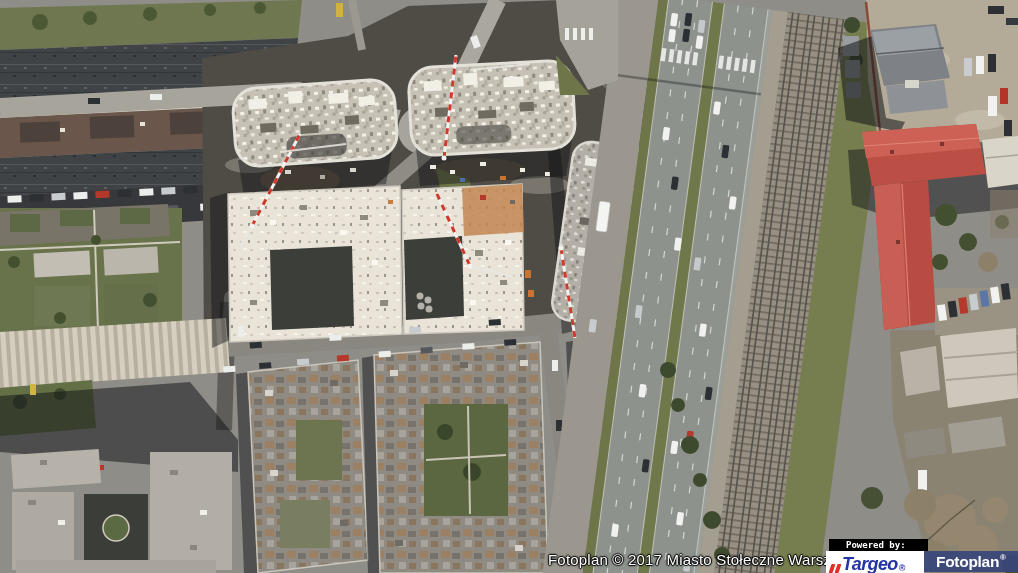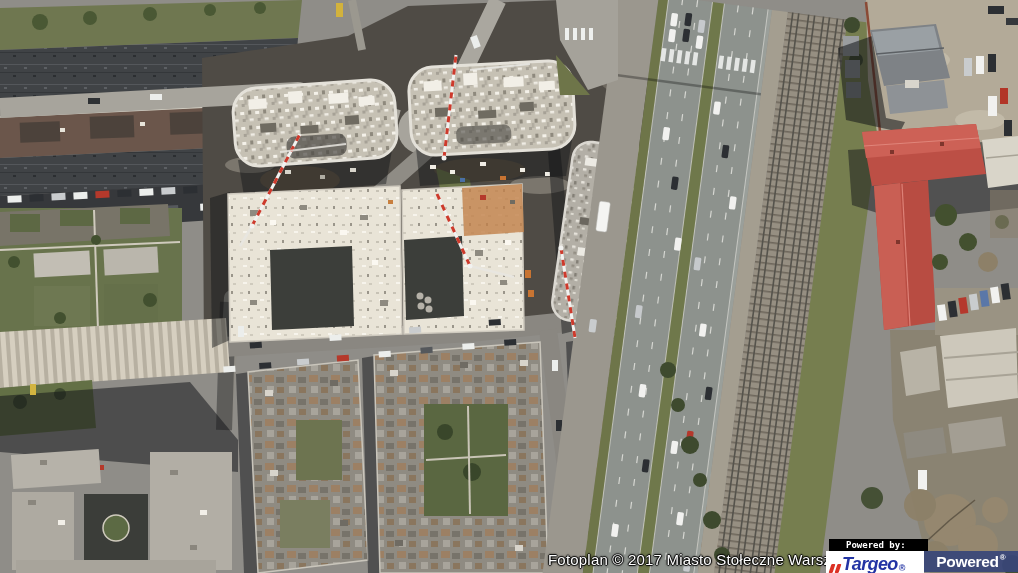--- a/index.html
+++ b/index.html
@@ -553,17 +553,17 @@
 <div class="targeo">
   <span class="mark">
         <i></i>
         <i></i>
       </span>
   <span class="word">Targeo</span>
   <span class="reg">®</span>
 </div>
 
 <div class="automapa">
-  <span class="word">Powered</span>
+  <span class="word">Fotoplan</span>
   <span class="reg">®</span>
 </div>
 
 </div>
 
 </body></html>

